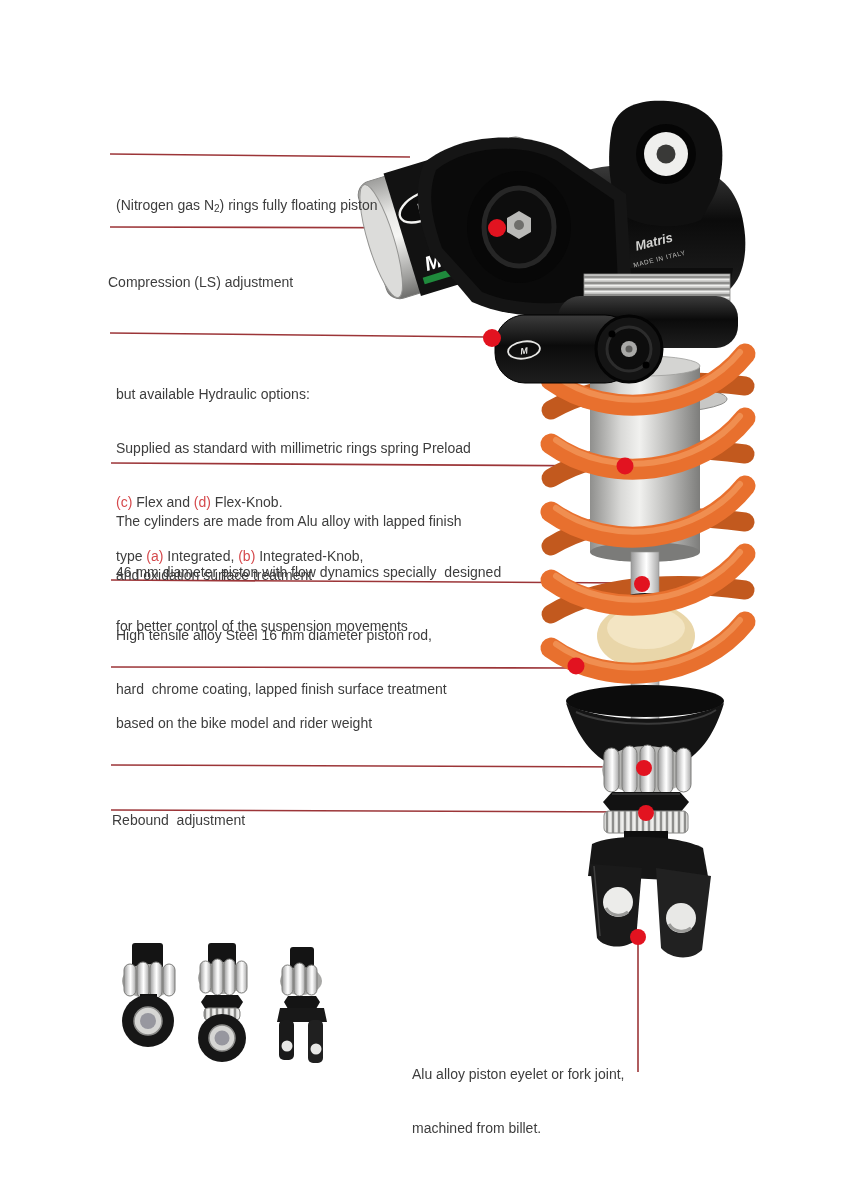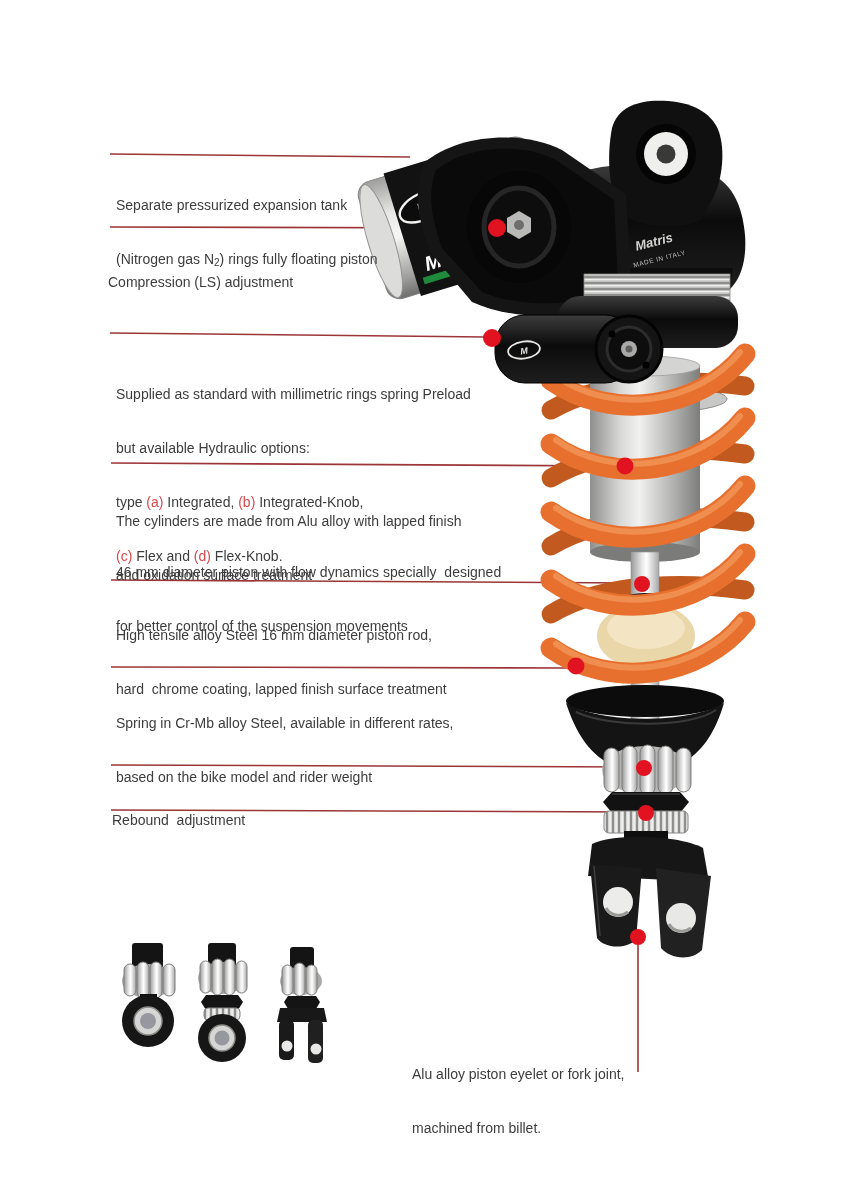--- a/index.html
+++ b/index.html
@@ -264,52 +264,50 @@
     <circle cx="625" cy="466" r="8.5"></circle>
     <circle cx="642" cy="584" r="8"></circle>
     <circle cx="576" cy="666" r="8.5"></circle>
     <circle cx="644" cy="768" r="8"></circle>
     <circle cx="646" cy="813" r="8"></circle>
     <circle cx="638" cy="937" r="8"></circle>
   </g>
 </svg>
 
   <div class="lbl" style="left:116px;top:160px">
-    <div>Separate pressurized expansion tank</div>
     <div><span>(Nitrogen gas N</span><span class="sub">2</span><span>) rings fully floating piston</span></div>
   </div>
 
   <div class="lbl" style="left:108px;top:237px">
     <div>Compression (LS) adjustment</div>
   </div>
 
   <div class="lbl" style="left:116px;top:349px">
+    <div>but available Hydraulic options:</div>
     <div>Supplied as standard with millimetric rings spring Preload</div>
-    <div>but available Hydraulic options:</div>
+    <div><span class="red">(c)</span><span> Flex and </span><span class="red">(d)</span><span> Flex-Knob.</span></div>
     <div><span>type </span><span class="red">(a)</span><span> Integrated, </span><span class="red">(b)</span><span> Integrated-Knob,</span></div>
-    <div><span class="red">(c)</span><span> Flex and </span><span class="red">(d)</span><span> Flex-Knob.</span></div>
   </div>
 
   <div class="lbl" style="left:116px;top:476px">
     <div>The cylinders are made from Alu alloy with lapped finish</div>
     <div>and oxidation surface treatment</div>
   </div>
 
   <div class="lbl" style="left:116px;top:527px">
     <div>46 mm diameter piston with flow dynamics specially  designed</div>
     <div>for better control of the suspension movements</div>
   </div>
 
   <div class="lbl" style="left:116px;top:590px">
     <div>High tensile alloy Steel 16 mm diameter piston rod,</div>
     <div>hard  chrome coating, lapped finish surface treatment</div>
   </div>
 
   <div class="lbl" style="left:116px;top:678px">
-    <div>Spring in Cr-Mb alloy Steel, available in different rates,</div>
     <div>based on the bike model and rider weight</div>
   </div>
 
   <div class="lbl" style="left:112px;top:775px">
     <div>Rebound  adjustment</div>
   </div>
 
 
   <div class="lbl" style="left:412px;top:1029px">
     <div>Alu alloy piston eyelet or fork joint,</div>

